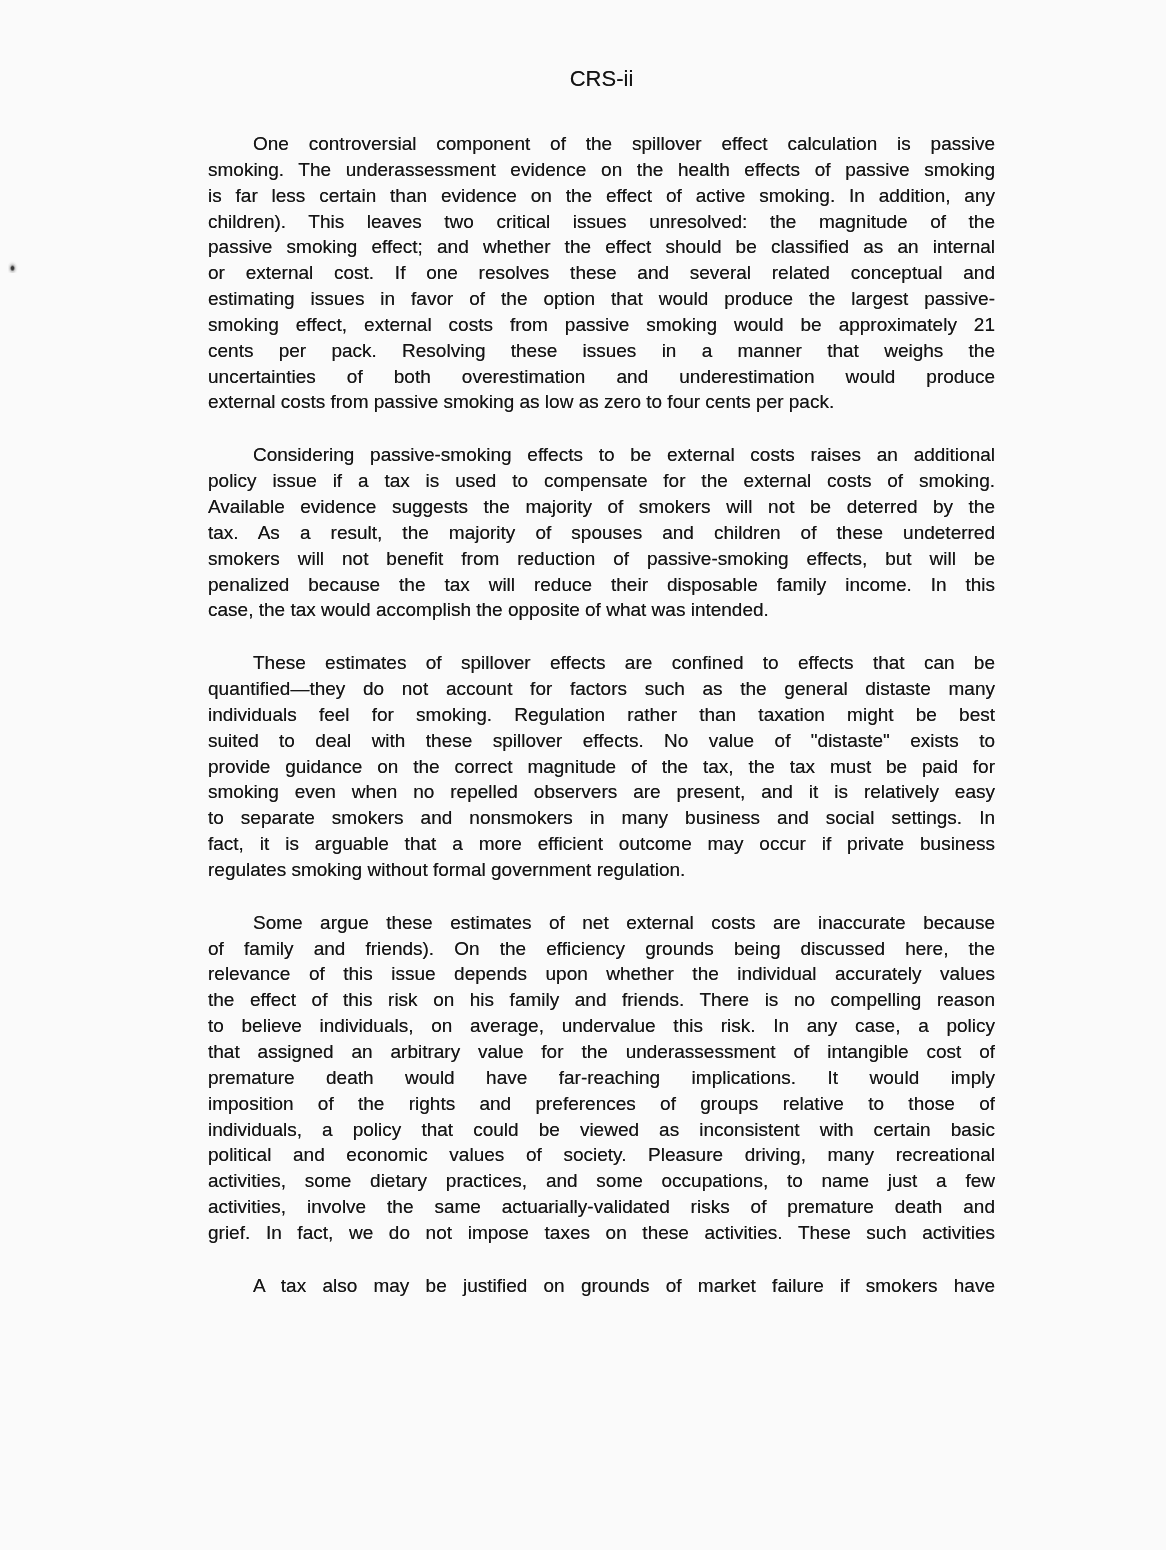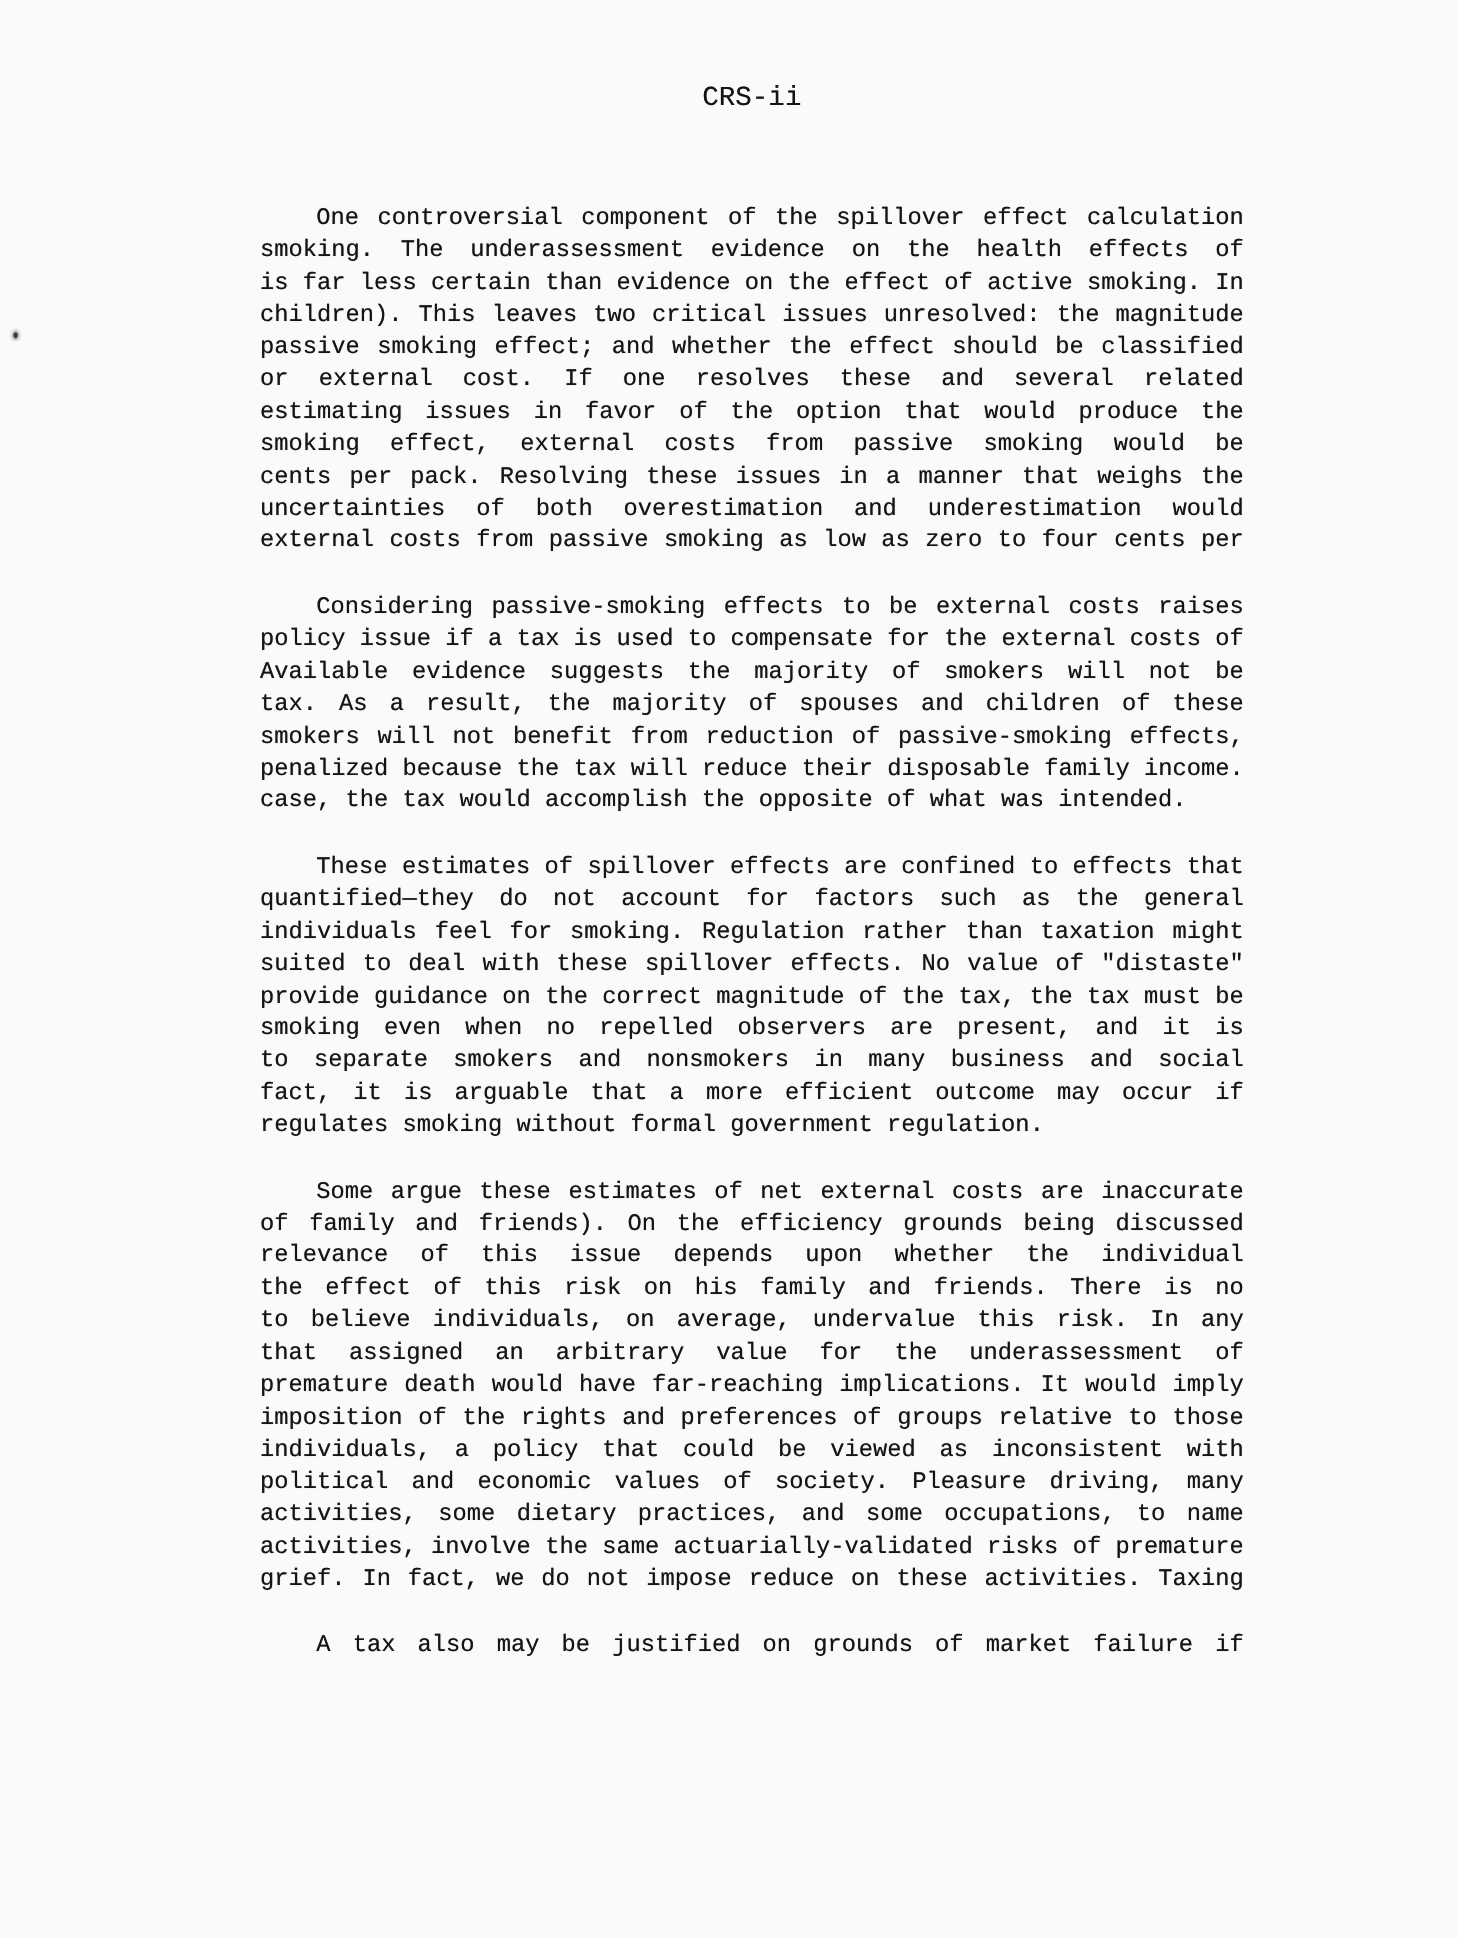--- a/index.html
+++ b/index.html
@@ -1,30 +1,30 @@
 <!DOCTYPE html>
 <html><head>
 <meta charset="utf-8">
 <style>
   html,body{margin:0;padding:0;background:#fafafa;}
   .page{
     position:relative;
     width:1166px;height:1550px;
     background:#fafafa;
     color:#141414;
-    font-family:Liberation Mono, monospace;
+    font-family:Liberation Sans, sans-serif;
     overflow:hidden;
   }
   .hdr{
     position:absolute;left:208px;top:66px;width:787px;
     text-align:center;font-size:22px;line-height:26px;
     text-shadow:0 0 0.5px rgba(10,10,10,0.6);
   }
   .doc{
-    position:absolute;left:208px;top:162px;width:787px;
+    position:absolute;left:208px;top:131px;width:787px;
   }
   .para{margin:0 0 27px 0;}
   .line{
     height:25.85px;line-height:25.85px;
     font-size:19px;
     text-align:justify;
     text-align-last:justify;
     overflow:hidden;
     text-shadow:0 0 0.55px rgba(10,10,10,0.65);
   }
@@ -84,19 +84,19 @@
         <div class="line">relevance of this issue depends upon whether the individual accurately values</div>
         <div class="line">the effect of this risk on his family and friends. There is no compelling reason</div>
         <div class="line">to believe individuals, on average, undervalue this risk. In any case, a policy</div>
         <div class="line">that assigned an arbitrary value for the underassessment of intangible cost of</div>
         <div class="line">premature death would have far-reaching implications. It would imply</div>
         <div class="line">imposition of the rights and preferences of groups relative to those of</div>
         <div class="line">individuals, a policy that could be viewed as inconsistent with certain basic</div>
         <div class="line">political and economic values of society. Pleasure driving, many recreational</div>
         <div class="line">activities, some dietary practices, and some occupations, to name just a few</div>
         <div class="line">activities, involve the same actuarially-validated risks of premature death and</div>
-        <div class="line">grief. In fact, we do not impose reduce on these activities. Taxing such activities</div>
+        <div class="line">grief. In fact, we do not impose taxes on these activities. These such activities</div>
       </div>
       <div class="para">
         <div class="line first">A tax also may be justified on grounds of market failure if smokers have</div>
       </div>
     </div>
 </div>
 
 </body></html>

